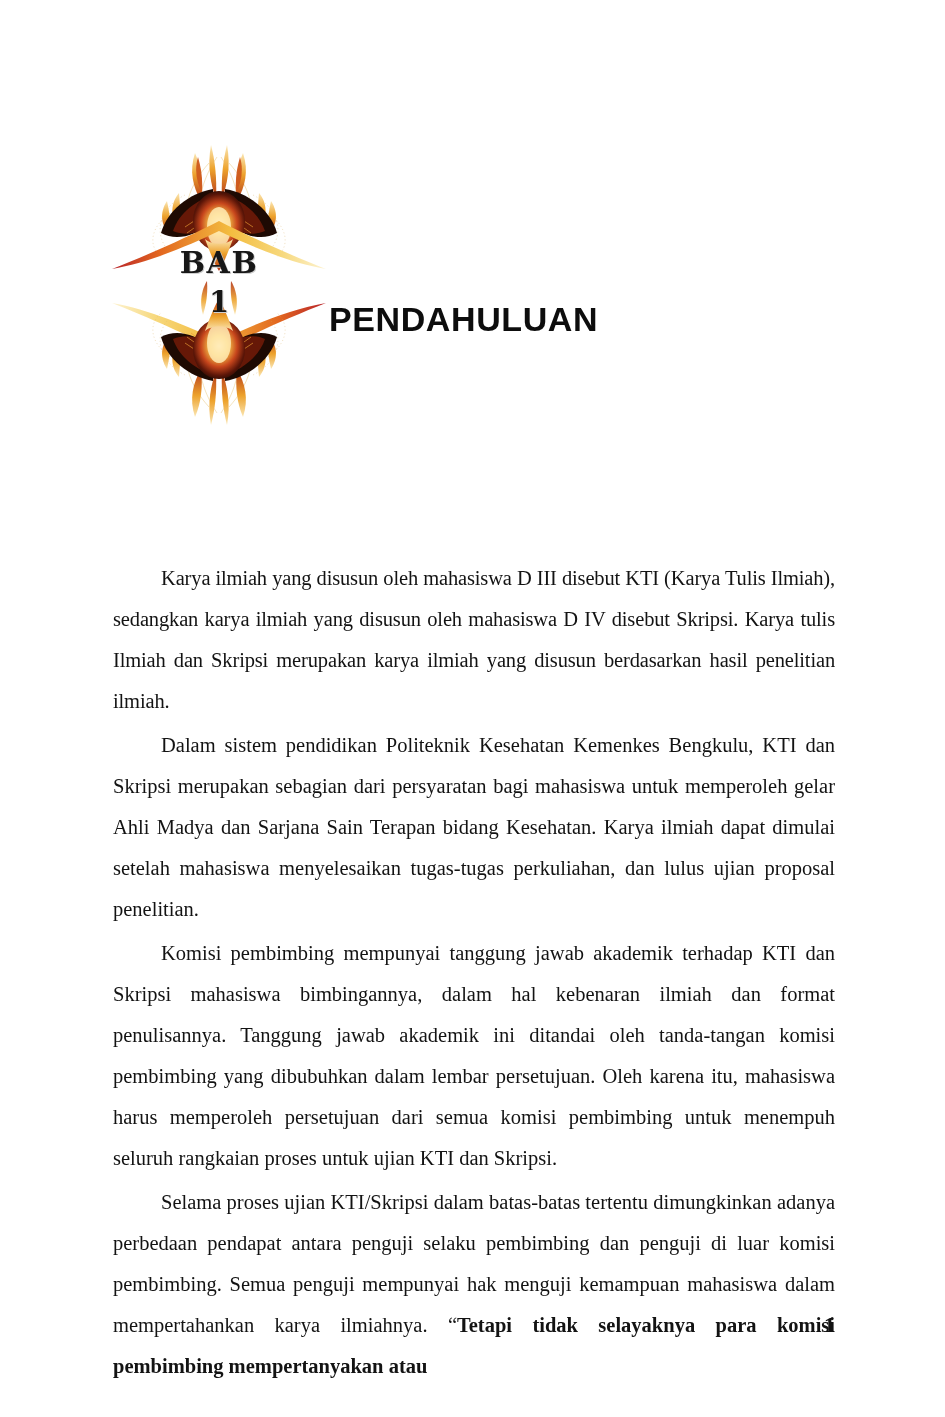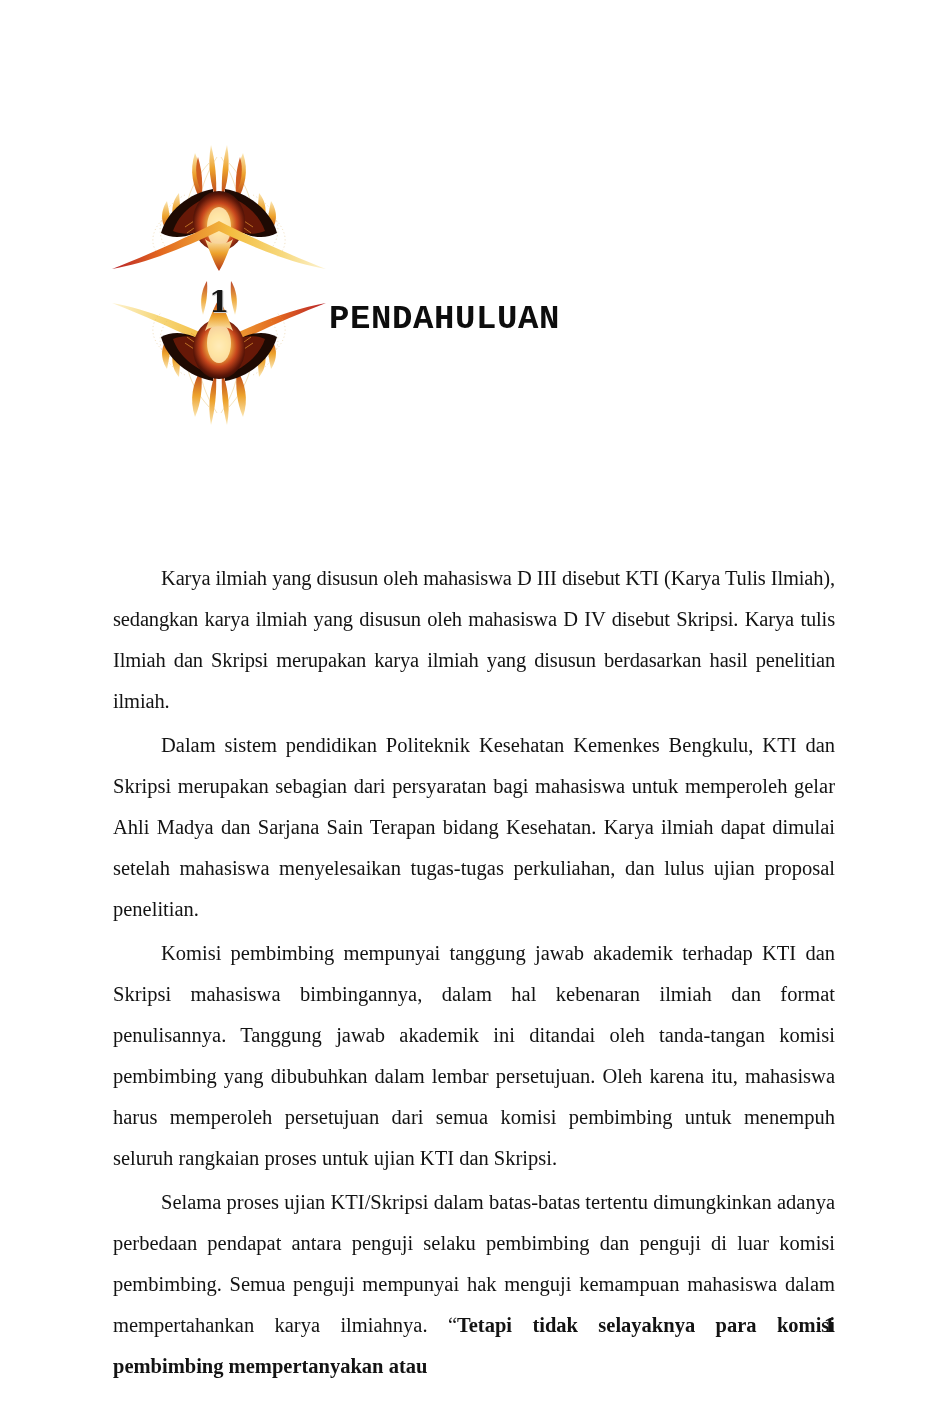--- a/index.html
+++ b/index.html
@@ -69,21 +69,21 @@
     font-size: 29px;
     color: #171717;
     text-shadow: 1px 1px 0 #cfcfcf;
     line-height: 1;
   }
 
   .chapter-title {
     position: absolute;
     left: 329px;
     top: 278px;
-    font-family: Liberation Mono, monospace;
+    font-family: Liberation Sans, sans-serif;
     font-weight: 700;
     font-size: 34px;
     letter-spacing: 0.6px;
     color: #0d0d0d;
     line-height: 1.1;
     white-space: nowrap;
   }
 
   
   .body-text {
@@ -256,20 +256,21 @@
           <ellipse cx="0" cy="12" rx="12" ry="20" fill="#ffeab4" opacity="0.85"></ellipse>
           <path d="M-14,24 C-8,40 -4,50 0,56 C4,50 8,40 14,24 C8,30 -8,30 -14,24 Z" fill="url(#gFeather)"></path>
           <g fill="url(#gFeather)" opacity="0.9">
             <path d="M-16,40 C-20,54 -17,66 -12,74 C-11,60 -13,50 -16,40 Z"></path>
             <path d="M16,40 C20,54 17,66 12,74 C11,60 13,50 16,40 Z"></path>
           </g>
         </g>
       </svg>
     </div>
 
+    <div class="bab-word">BAB</div>
 
     <div class="bab-number">1</div>
 
     <h1 class="chapter-title">PENDAHULUAN</h1>
   </div>
 
   <div class="body-text">
     <p class="para tight">Karya ilmiah yang disusun oleh mahasiswa D III disebut KTI (Karya Tulis Ilmiah), sedangkan karya ilmiah yang disusun oleh mahasiswa D IV disebut Skripsi. Karya tulis Ilmiah dan Skripsi merupakan karya ilmiah yang disusun berdasarkan hasil penelitian ilmiah.</p>
 
     <p class="para">Dalam sistem pendidikan Politeknik Kesehatan Kemenkes Bengkulu, KTI dan Skripsi merupakan sebagian dari persyaratan bagi mahasiswa untuk memperoleh gelar Ahli Madya dan Sarjana Sain Terapan bidang Kesehatan. Karya ilmiah dapat dimulai setelah mahasiswa menyelesaikan tugas-tugas perkuliahan, dan lulus ujian proposal penelitian.</p>

